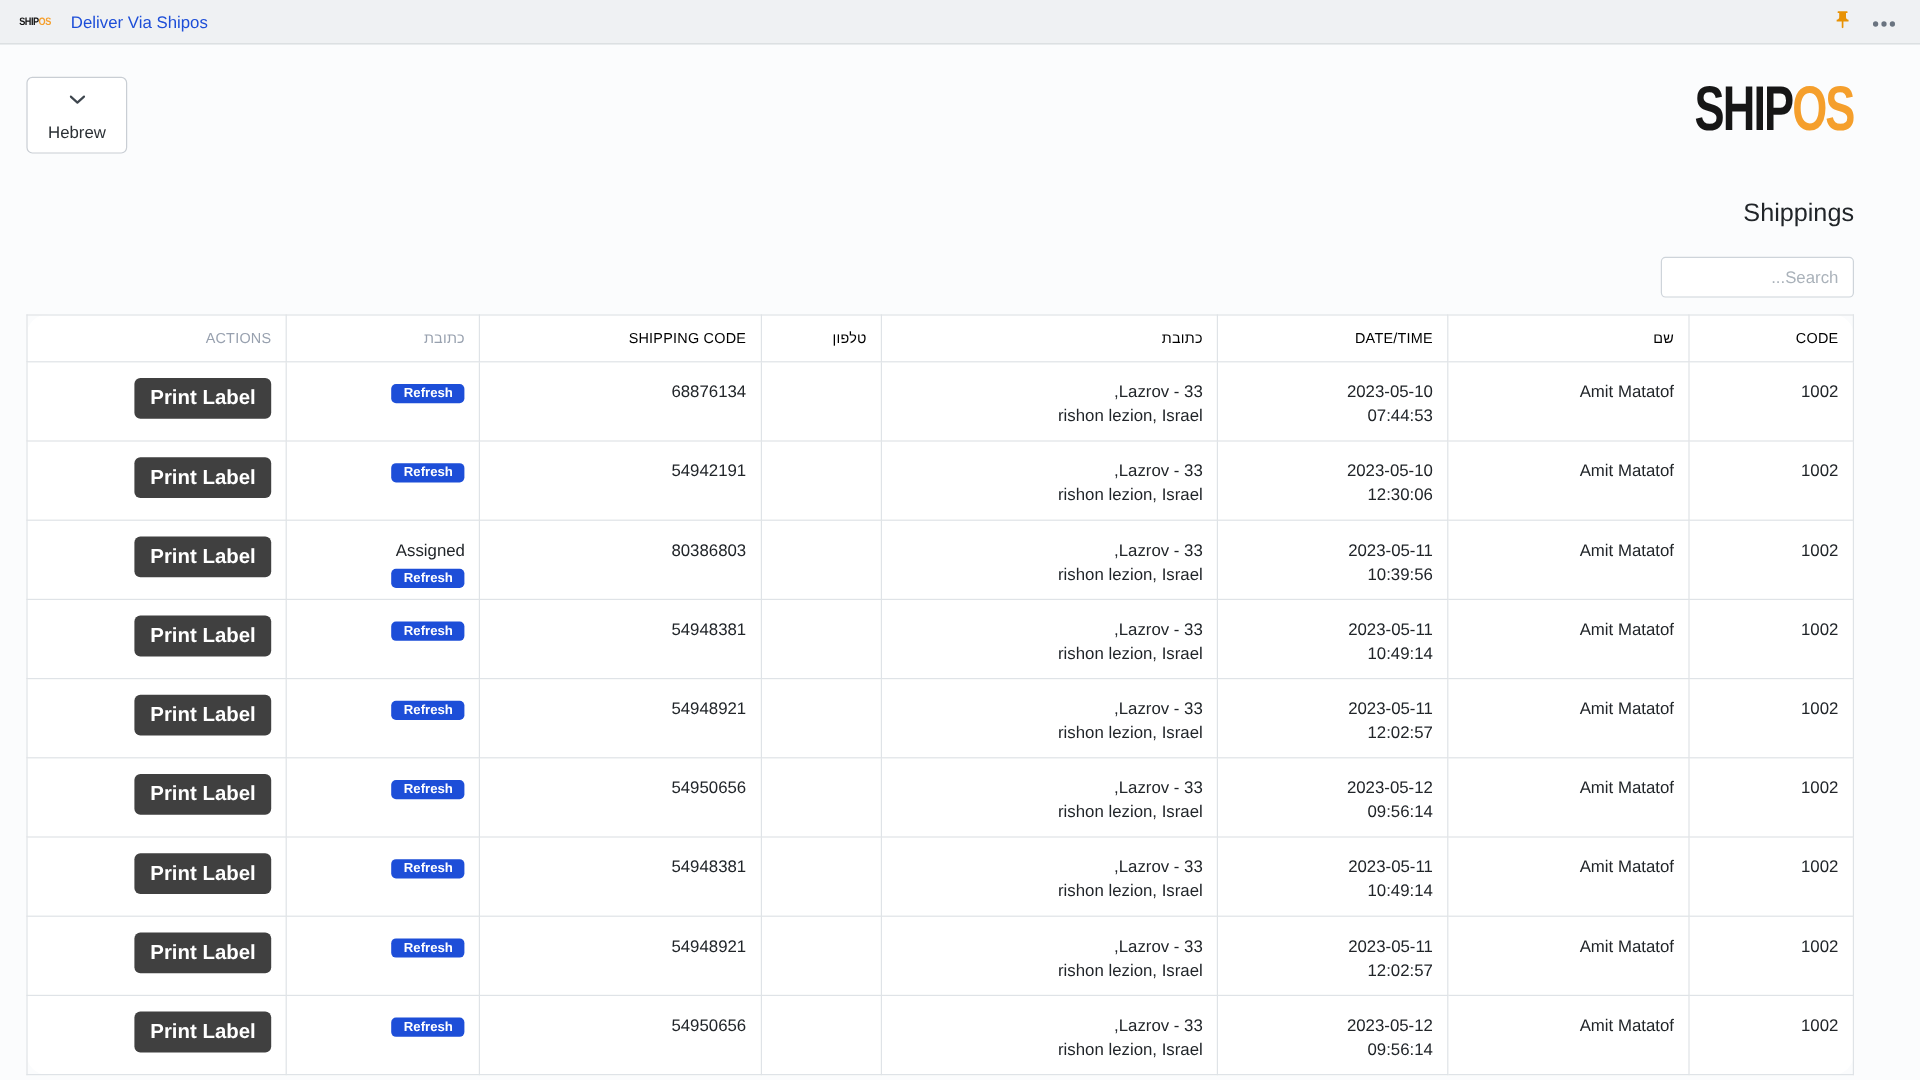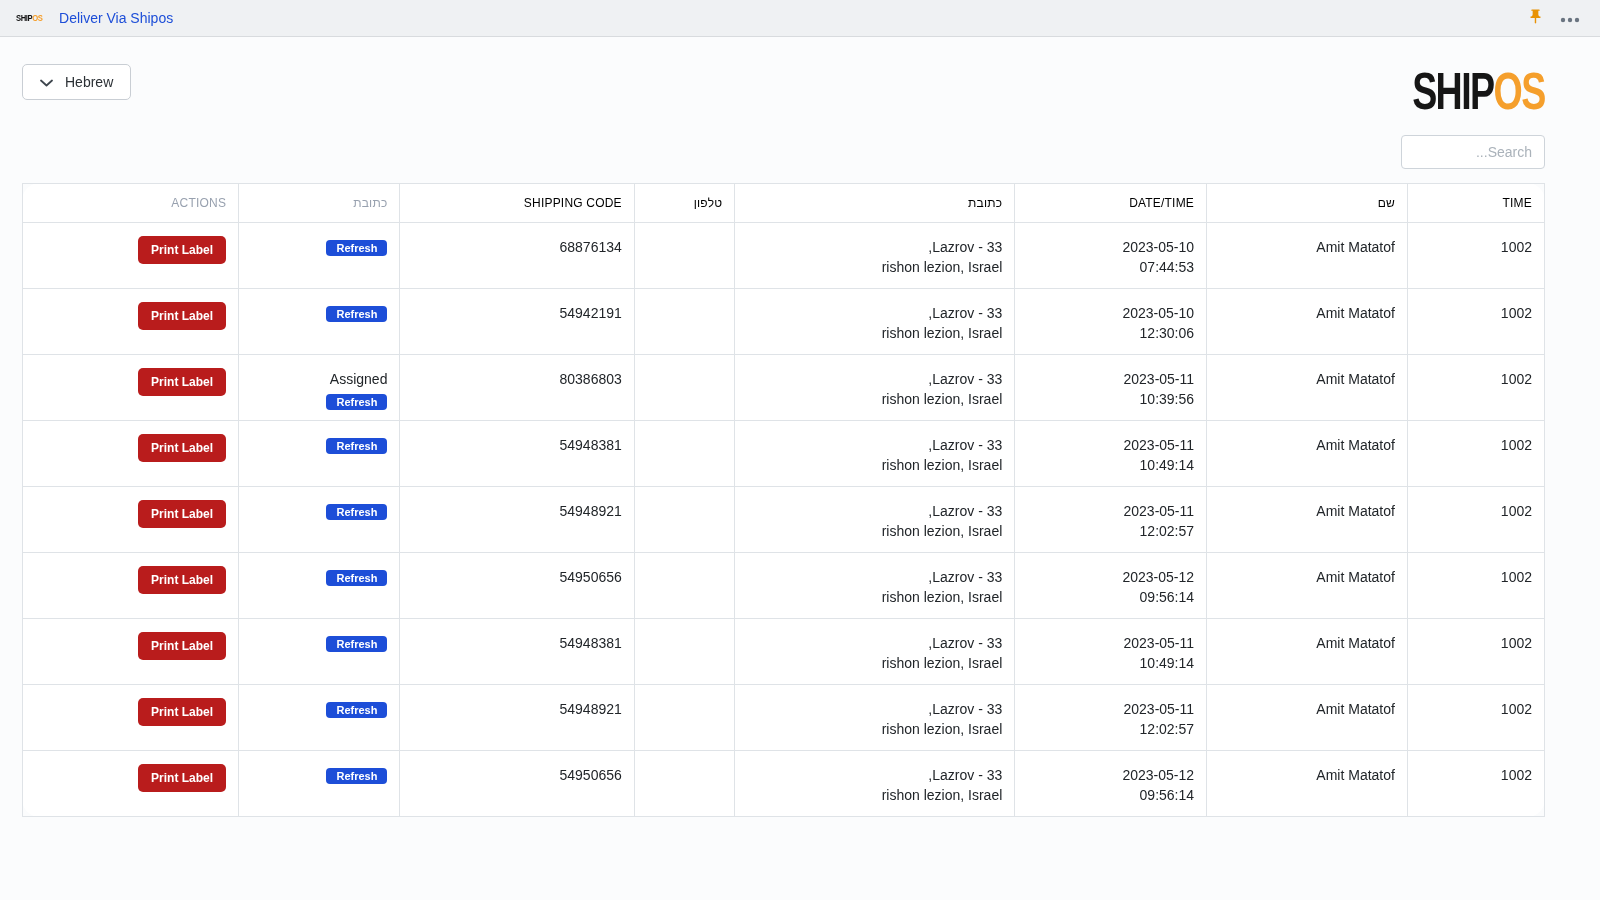--- a/index.html
+++ b/index.html
@@ -36,37 +36,38 @@
   .lang-row {
     margin-top: 27px;
     display: flex; justify-content: space-between; align-items: flex-start;
   }
   .lang-btn {
     display: flex; align-items: center; gap: 12px;
     background: #fff; border: 1px solid #c9ced4; border-radius: 5px;
     padding: 9px 17px; font-size: 14px; color: #2b3035;
     font-family: "Liberation Sans", sans-serif;
     cursor: pointer;
+    flex-direction: column;
   }
   .brand {
     font-size: 47px; font-weight: 700; letter-spacing: -2px;
     color: #161616; line-height: 0.95;
     transform: scale(0.8, 1.12); transform-origin: right top;
     margin-top: 2px;
   }
   .brand .os { color: #f59f2c; }
 
   .page-title {
     text-align: right; margin-top: 38px;
     font-size: 21px; color: #212529;
   }
 
   .search-row { display: flex; justify-content: flex-end; margin-top: 24px; }
   .search-input {
-    width: 144px; height: 34px;
+    width: 161px; height: 34px;
     border: 1px solid #ced4da; border-radius: 4px;
     padding: 0 12px; font-size: 14px; text-align: right;
     color: #be185d; background: #fff; outline: none;
     font-family: "Liberation Sans", sans-serif;
   }
   .search-input::placeholder { color: #aab2ba; }
 
   
   table {
     width: 100%; border-collapse: collapse;
@@ -77,22 +78,22 @@
     height: 39px; font-size: 12px; font-weight: 400;
     color: #000000; letter-spacing: 0.2px;
   }
   th.dimmed { color: #98a1af; }
   td {
     height: 66px; vertical-align: top;
     padding-top: 14px; font-size: 14px; line-height: 20px;
     color: #212529;
   }
   .btn-print {
-    background: #b91c1c; color: #fff; border: none; border-radius: 5px;
-    padding: 7px 13px; font-size: 12px; font-weight: 700;
+    background: #404040; color: #fff; border: none; border-radius: 5px;
+    padding: 7px 13px; font-size: 17px; font-weight: 700;
     font-family: "Liberation Sans", sans-serif; cursor: pointer; text-align: center;
   }
   .btn-refresh {
     background: #1d4ed8; color: #fff; border: none; border-radius: 4px;
     padding: 2px 10px; font-size: 11px; font-weight: 700;
     font-family: "Liberation Sans", sans-serif; cursor: pointer;
   }
   .status-text { margin-bottom: 2px; }
   .actions-cell { padding-top: 13px; }
 </style>
@@ -131,20 +132,21 @@
       <span>
         <svg width="13" height="8" viewBox="0 0 13 8" fill="none">
             <path d="M1 1.5 L6.5 6.5 L12 1.5" stroke="#3e464e" stroke-width="1.8" stroke-linecap="round" stroke-linejoin="round"></path>
           </svg>
       </span>
       <span>Hebrew</span>
     </button>
     <div class="brand"><span>SHIP</span><span class="os">OS</span></div>
   </div>
 
+  <div class="page-title">Shippings</div>
 
   <div class="search-row">
     <input class="search-input" type="text" placeholder="...Search" style="">
   </div>
 
   <table>
     <colgroup>
       <col style="width:14.2%">
         <col style="width:10.6%">
         <col style="width:15.4%">
@@ -156,21 +158,21 @@
     </colgroup>
     <thead>
       <tr>
           <th class="dimmed">ACTIONS</th>
           <th class="dimmed">כתובת</th>
           <th>SHIPPING CODE</th>
           <th>טלפון</th>
           <th>כתובת</th>
           <th>DATE/TIME</th>
           <th>שם</th>
-          <th>TIME</th>
+          <th>CODE</th>
         </tr>
     </thead>
     <tbody>
         <tr>
     <td class="actions-cell">
       <button class="btn-print">Print Label</button>
     </td>
     <td>
       
       <button class="btn-refresh">Refresh</button>

